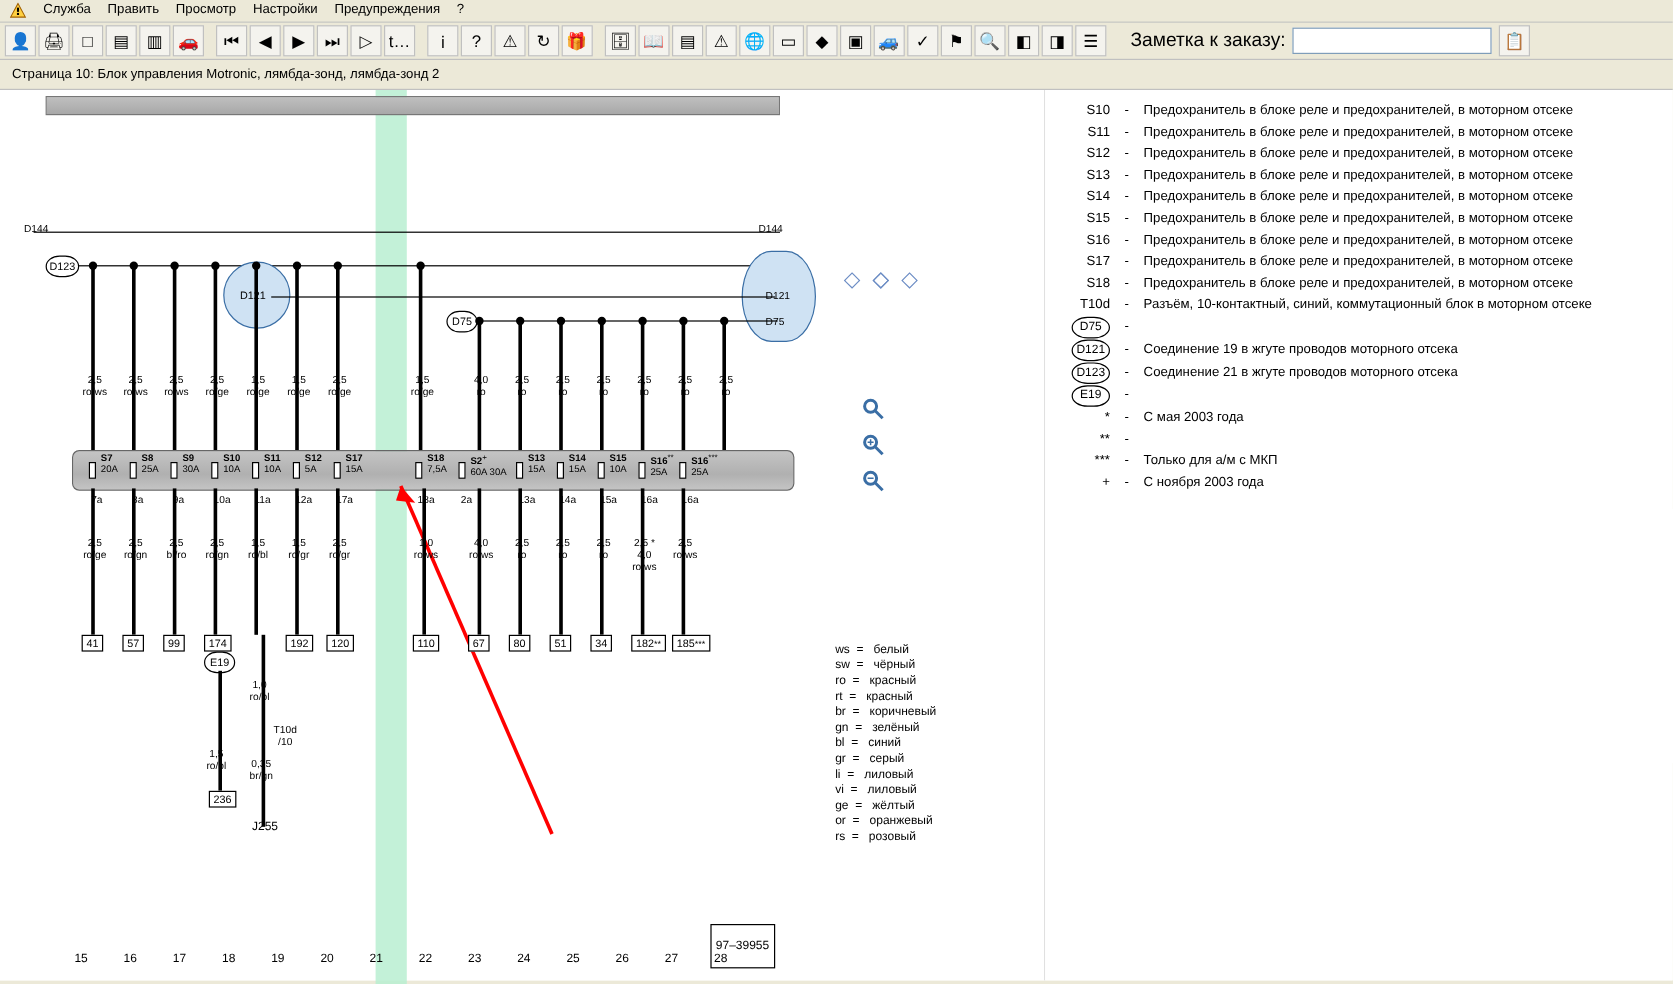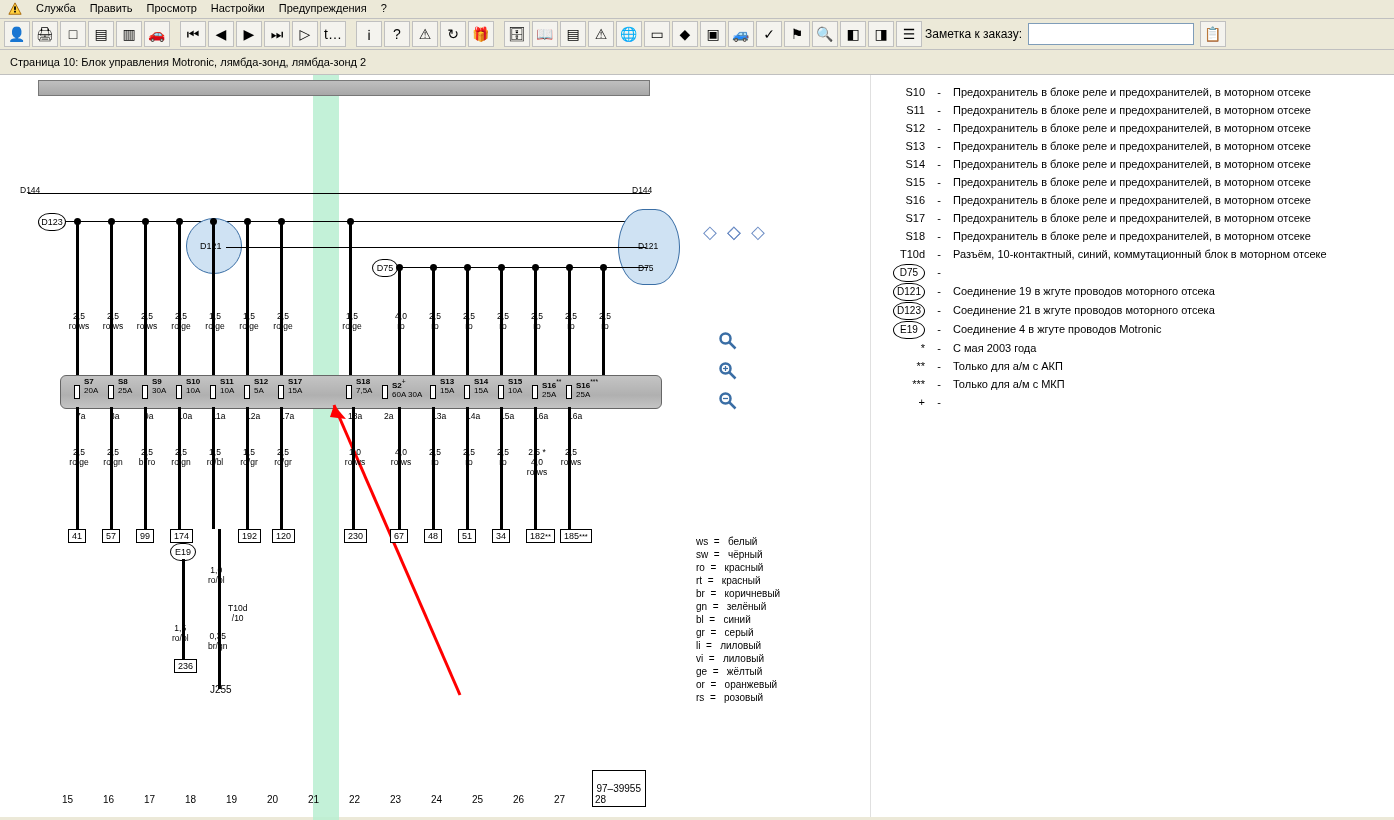--- a/index.html
+++ b/index.html
@@ -2,21 +2,21 @@
 <html><head>
 <meta charset="utf-8">
 <style>
   html,body{margin:0;padding:0;font-family:Tahoma,Arial,sans-serif;font-size:11px;background:#ece9d8;color:#000;width:1394px;height:820px;overflow:hidden}
   .menubar{display:flex;gap:14px;padding:2px 8px;background:#ece9d8;border-bottom:1px solid #c0c0c0}
   .menubar span{cursor:default}
   .warn-ico{width:14px;height:14px;display:inline-block;vertical-align:middle}
   .toolbar{display:flex;align-items:center;gap:2px;padding:2px 4px;background:#ece9d8;border-bottom:1px solid #c0c0c0}
   .tbtn{width:24px;height:24px;border:1px solid #c0c0c0;background:#f4f3ee;display:flex;align-items:center;justify-content:center;font-size:14px;cursor:pointer}
   .sep{width:6px}
-  .note-lbl{margin-left:1px;font-size:12px}
+  .note-lbl{margin-left:18px;font-size:16px}
   .note-in{width:160px;height:18px;border:1px solid #7f9db9;background:#fff;margin-left:4px;padding:1px 2px;font-size:11px}
   .crumb{padding:6px 10px;background:#ece9d8;border-bottom:1px solid #c0c0c0;font-size:11px}
   .content{display:flex;height:calc(100% - 78px);background:#fff}
   .diagram{position:relative;width:870px;height:100%;background:#fff;border-right:1px solid #e0e0e0}
   .legend-area{flex:1;padding:8px 8px 8px 8px;background:#fff;position:relative;overflow:hidden}
   .legend-row{display:flex;gap:10px;line-height:18px;font-size:11px}
   .legend-code{width:46px;text-align:right}
   .legend-dash{width:8px;text-align:center}
   .legend-txt{flex:1}
   .bubble{display:inline-flex;align-items:center;justify-content:center;border:1px solid #000;border-radius:50% / 60%;width:30px;height:16px;font-size:10px;margin-top:1px}
@@ -261,27 +261,27 @@
       <div class="vline" style="left:212px;top:332px;height:122px"></div>
     <div class="txt" style="left:200px;top:372px;width:30px">1,5<br>ro/bl</div>
     <div class="vline" style="left:246px;top:332px;height:122px"></div>
     <div class="txt" style="left:234px;top:372px;width:30px">1,5<br>ro/gr</div>
     <div class="box" style="left:238px;top:454px">192</div>
       <div class="vline" style="left:280px;top:332px;height:122px"></div>
     <div class="txt" style="left:268px;top:372px;width:30px">2,5<br>ro/gr</div>
     <div class="box" style="left:272px;top:454px">120</div>
       <div class="vline" style="left:352px;top:332px;height:122px"></div>
     <div class="txt" style="left:340px;top:372px;width:30px">1,0<br>ro/ws</div>
-    <div class="box" style="left:344px;top:454px">230</div>
+    <div class="box" style="left:344px;top:454px">110</div>
       <div class="vline" style="left:398px;top:332px;height:122px"></div>
     <div class="txt" style="left:386px;top:372px;width:30px">4,0<br>ro/ws</div>
     <div class="box" style="left:390px;top:454px">67</div>
       <div class="vline" style="left:432px;top:332px;height:122px"></div>
     <div class="txt" style="left:420px;top:372px;width:30px">2,5<br>ro</div>
-    <div class="box" style="left:424px;top:454px">48</div>
+    <div class="box" style="left:424px;top:454px">80</div>
       <div class="vline" style="left:466px;top:332px;height:122px"></div>
     <div class="txt" style="left:454px;top:372px;width:30px">2,5<br>ro</div>
     <div class="box" style="left:458px;top:454px">51</div>
       <div class="vline" style="left:500px;top:332px;height:122px"></div>
     <div class="txt" style="left:488px;top:372px;width:30px">2,5<br>ro</div>
     <div class="box" style="left:492px;top:454px">34</div>
       <div class="vline" style="left:534px;top:332px;height:122px"></div>
     <div class="txt" style="left:522px;top:372px;width:30px">2,5 *
 4,0<br>ro/ws</div>
     <div class="box" style="left:526px;top:454px">182<sup>**</sup></div>
@@ -374,35 +374,34 @@
       <div class="legend-txt">Соединение 19 в жгуте проводов моторного отсека</div>
     </div>
       <div class="legend-row">
       <div class="legend-code"><span class="bubble">D123</span></div>
       <div class="legend-dash">-</div>
       <div class="legend-txt">Соединение 21 в жгуте проводов моторного отсека</div>
     </div>
       <div class="legend-row">
       <div class="legend-code"><span class="bubble">E19</span></div>
       <div class="legend-dash">-</div>
-      <div class="legend-txt">Соединение 4 в жгуте проводов Motronic</div>
     </div>
       <div class="legend-row">
       <div class="legend-code">*</div>
       <div class="legend-dash">-</div>
       <div class="legend-txt">С мая 2003 года</div>
     </div>
       <div class="legend-row">
       <div class="legend-code">**</div>
       <div class="legend-dash">-</div>
-      <div class="legend-txt">Только для а/м с АКП</div>
     </div>
       <div class="legend-row">
       <div class="legend-code">***</div>
       <div class="legend-dash">-</div>
       <div class="legend-txt">Только для а/м с МКП</div>
     </div>
       <div class="legend-row">
       <div class="legend-code">+</div>
       <div class="legend-dash">-</div>
+      <div class="legend-txt">С ноября 2003 года</div>
     </div>
     </div>
 </div>
 
 </body></html>

